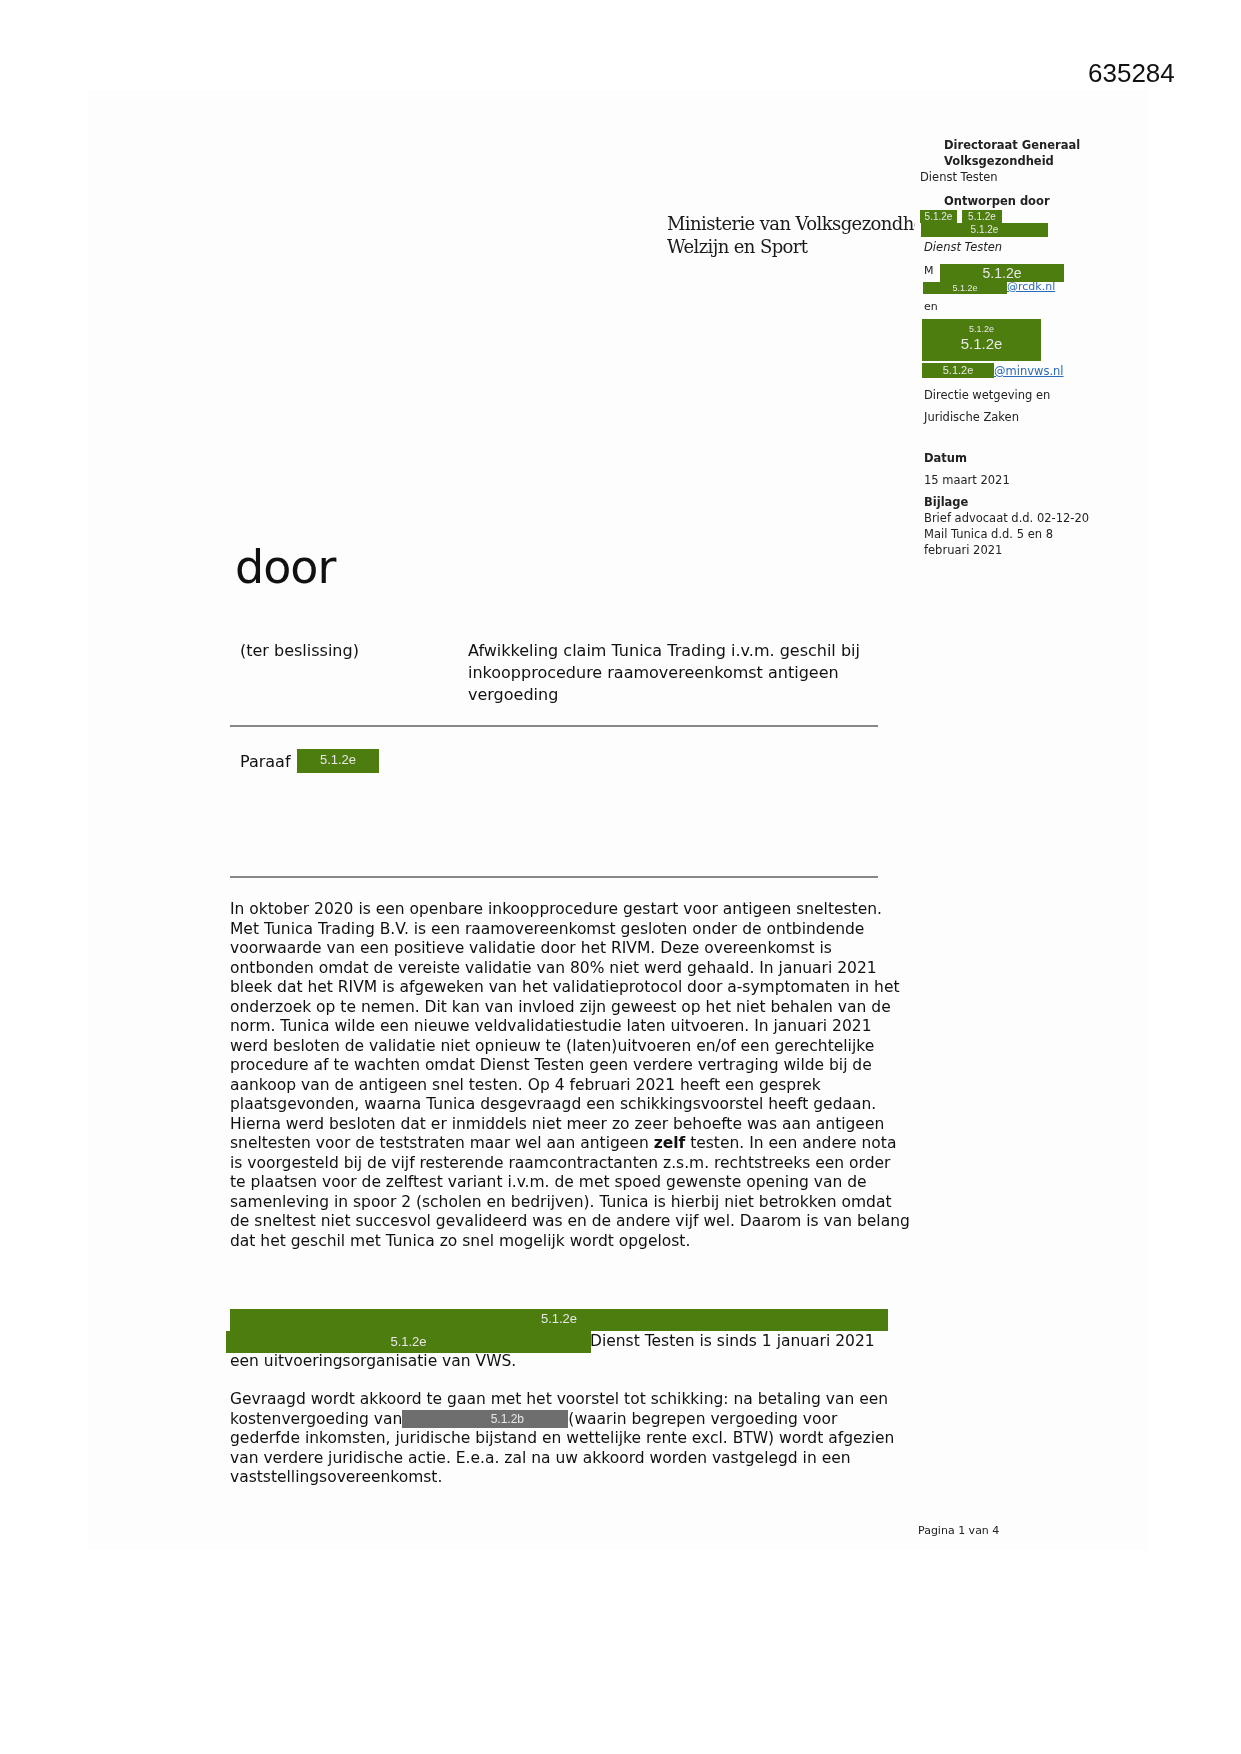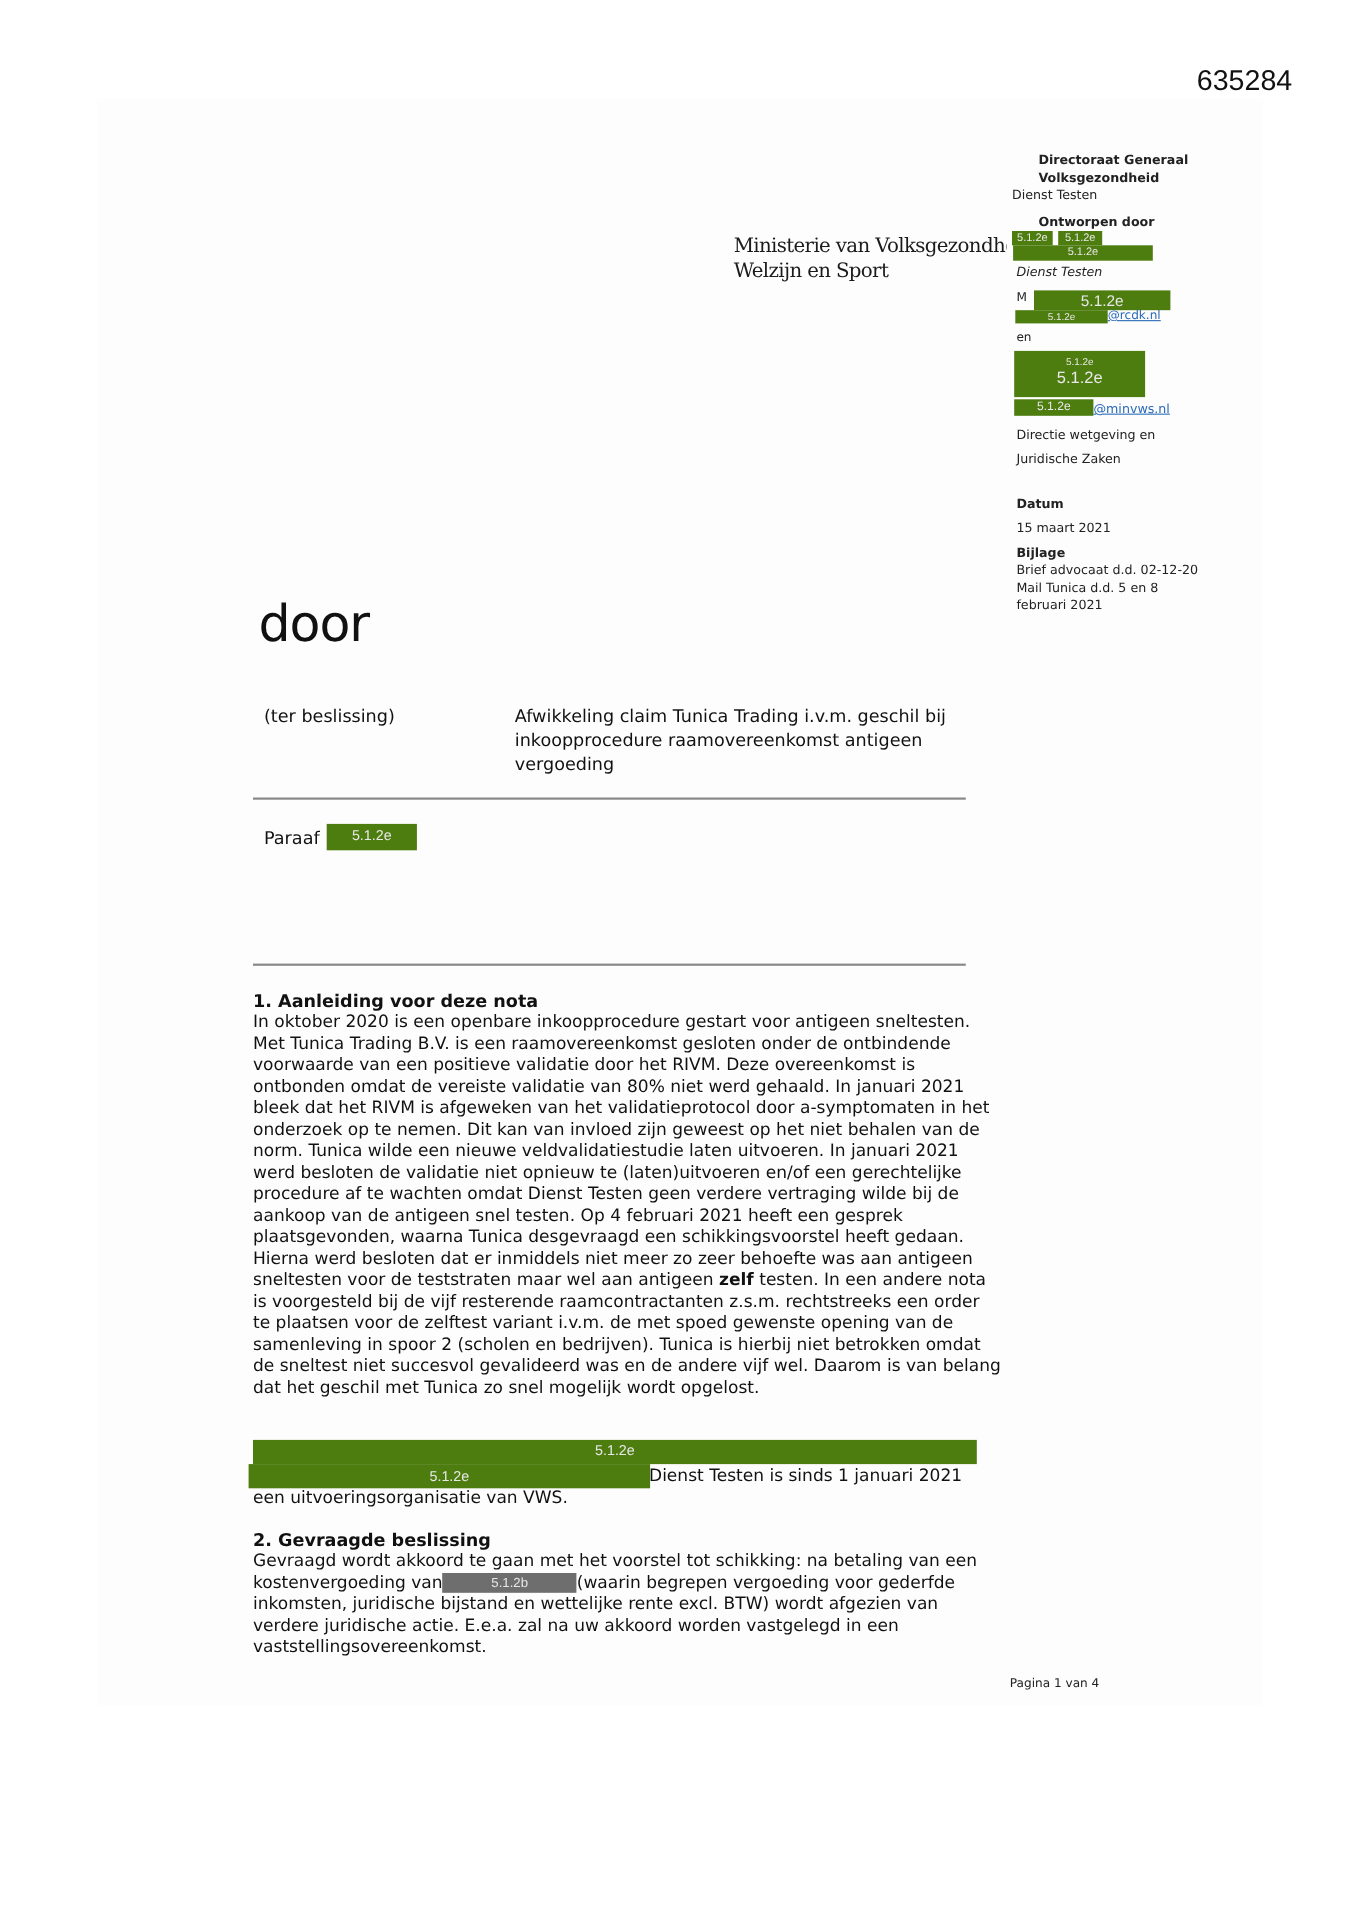--- a/index.html
+++ b/index.html
@@ -38,21 +38,21 @@
   .subject-row { position: absolute; left: 240px; top: 640px; font-size: 16px; line-height: 22px; }
   .subject-text { position: absolute; left: 468px; top: 640px; width: 420px; font-size: 16px; line-height: 22px; }
   .rule { position: absolute; left: 230px; width: 648px; height: 2px; background: #888; }
   .body-text {
     position: absolute; left: 230px; width: 680px; font-size: 15.5px; line-height: 19.5px; color: #111;
   }
   .body-text h2 { font-size: 16px; font-weight: bold; margin: 0; line-height: 20px; }
   .body-text p { margin: 0; }
   .inline-redact {
     display: inline-block; background: #6e6e6e; color: #e8e8e8; font-family: "Liberation Sans", sans-serif;
-    font-size: 12px; text-align: center; line-height: 18px; vertical-align: top;
+    font-size: 12px; text-align: center; line-height: 18px; vertical-align: top; padding-left: 44px;
   }
   .footer-page { position: absolute; left: 918px; top: 1524px; font-size: 11px; color: #222; }
 </style>
 </head>
 <body>
 
 <div class="page-bg"></div>
 
 <div class="doc-number">635284</div>
 
@@ -106,28 +106,26 @@
 <div class="subject-text">Afwikkeling claim Tunica Trading i.v.m. geschil bij inkoopprocedure raamovereenkomst antigeen vergoeding</div>
 
 <div class="rule" style="top:725px;"></div>
 
 <div class="abs" style="left:240px;top:752px;font-size:16px;">Paraaf</div>
 <div class="redact" style="left:297px;top:749px;width:82px;height:24px;font-size:13px;line-height:22px;">5.1.2e</div>
 
 <div class="rule" style="top:876px;"></div>
 
 <div class="body-text" style="top:900px;">
-  <h2>1. Aanleiding voor deze nota</h2>
   <p>In oktober 2020 is een openbare inkoopprocedure gestart voor antigeen sneltesten. Met Tunica Trading B.V. is een raamovereenkomst gesloten onder de ontbindende voorwaarde van een positieve validatie door het RIVM. Deze overeenkomst is ontbonden  omdat de vereiste validatie van 80% niet werd gehaald. In januari 2021 bleek dat het RIVM is afgeweken van het validatieprotocol door a-symptomaten in het onderzoek op te nemen. Dit kan van invloed zijn geweest op het niet behalen van de norm. Tunica wilde een nieuwe veldvalidatiestudie laten uitvoeren. In januari 2021 werd besloten de validatie niet opnieuw te (laten)uitvoeren en/of een gerechtelijke procedure af te wachten omdat Dienst Testen geen verdere vertraging wilde bij de aankoop van de antigeen snel testen. Op 4 februari 2021 heeft een gesprek plaatsgevonden, waarna Tunica desgevraagd een schikkingsvoorstel heeft gedaan.</p>
   <p><span>Hierna werd  besloten dat er inmiddels niet meer zo zeer behoefte was aan antigeen sneltesten voor de teststraten maar wel aan antigeen </span><b>zelf</b><span> testen. In een andere nota is voorgesteld bij de vijf resterende raamcontractanten z.s.m. rechtstreeks een order te plaatsen voor de zelftest variant i.v.m. de met spoed gewenste opening van de samenleving in spoor 2 (scholen en bedrijven). Tunica is hierbij niet betrokken omdat de sneltest niet succesvol gevalideerd was en de andere vijf wel. Daarom is van belang dat het geschil met Tunica zo snel mogelijk wordt opgelost.</span></p>
 </div>
 
 <div class="redact" style="left:230px;top:1309px;width:658px;height:22px;font-size:13px;line-height:20px;">5.1.2e</div>
 <div class="redact" style="left:226px;top:1331px;width:365px;height:22px;font-size:13px;line-height:22px;">5.1.2e</div>
 <div class="abs" style="left:590px;top:1332px;font-size:15.5px;line-height:19.5px;">Dienst Testen is sinds 1 januari 2021</div>
 <div class="abs" style="left:230px;top:1352px;font-size:15.5px;line-height:19.5px;">een uitvoeringsorganisatie van VWS.</div>
 
 <div class="body-text" style="top:1390px;">
-  <h2>2. Gevraagde beslissing</h2>
   <p><span>Gevraagd wordt akkoord te gaan met het voorstel tot schikking: na betaling van een kostenvergoeding van</span><span class="inline-redact" style="width:122px;">5.1.2b</span><span>(waarin begrepen vergoeding voor gederfde inkomsten, juridische bijstand en wettelijke rente excl. BTW) wordt afgezien van verdere juridische actie. E.e.a. zal na uw akkoord worden vastgelegd in een vaststellingsovereenkomst.</span></p>
 </div>
 
 <div class="footer-page">Pagina 1 van 4</div>
 
 </body></html>

